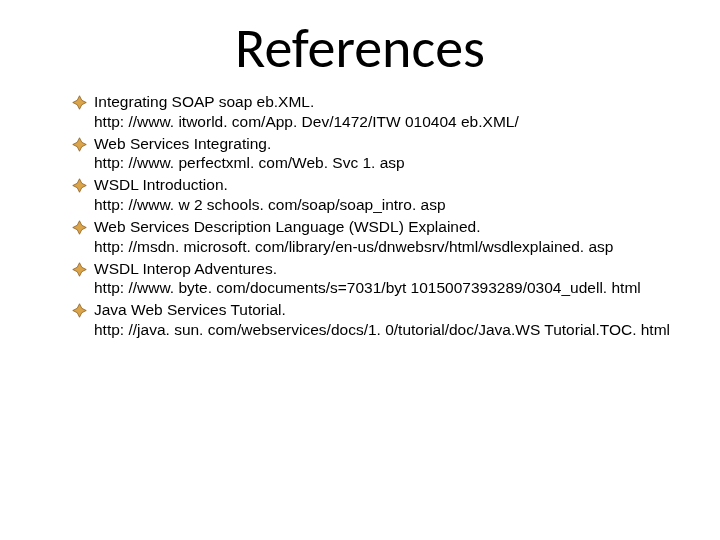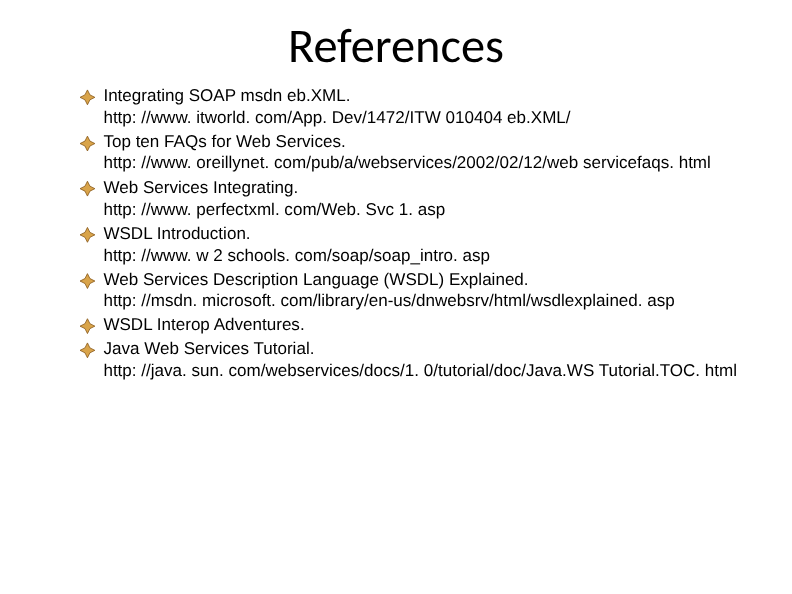--- a/index.html
+++ b/index.html
@@ -6,21 +6,21 @@
   body{
     width:720px;height:540px;
     background:#fff;
     font-family:Verdana,Geneva,sans-serif;
     color:#000;
     box-sizing:border-box;
     padding:14px 40px 0 40px;
   }
   .title{
     font-family:"Calibri","Segoe UI",sans-serif;
-    font-size:44px;
+    font-size:56px;
     text-align:center;
     margin:0 0 10px 0;
     color:#000;
     font-weight:400;
   }
   .list{
     padding-left:54px;
   }
   .item{
     position:relative;
@@ -42,44 +42,39 @@
 </head>
 <body>
 
 <h1 class="title">References</h1>
 
 <div class="list" id="list">
     <div class="item"><span class="bullet">
         <svg viewBox="0 0 20 20" width="15" height="15">
   <polygon points="10,1 13,7 19,10 13,13 10,19 7,13 1,10 7,7" fill="#d9a44a" stroke="#8a5a1a" stroke-width="1"></polygon>
 </svg>
-      </span><span class="item-title">Integrating SOAP msdn eb.XML.</span><span class="item-url">http: //www. itworld. com/App. Dev/1472/ITW 010404 eb.XML/</span></div>
-    <div class="item"><span class="bullet">
-        <svg viewBox="0 0 20 20" width="15" height="15">
-  <polygon points="10,1 13,7 19,10 13,13 10,19 7,13 1,10 7,7" fill="#d9a44a" stroke="#8a5a1a" stroke-width="1"></polygon>
-</svg>
-      </span><span class="item-title">Top ten FAQs for Web Services.</span><span class="item-url">http: //www. oreillynet. com/pub/a/webservices/2002/02/12/web servicefaqs. html</span></div>
+      </span><span class="item-title">Integrating SOAP soap eb.XML.</span><span class="item-url">http: //www. itworld. com/App. Dev/1472/ITW 010404 eb.XML/</span></div>
     <div class="item"><span class="bullet">
         <svg viewBox="0 0 20 20" width="15" height="15">
   <polygon points="10,1 13,7 19,10 13,13 10,19 7,13 1,10 7,7" fill="#d9a44a" stroke="#8a5a1a" stroke-width="1"></polygon>
 </svg>
       </span><span class="item-title">Web Services Integrating.</span><span class="item-url">http: //www. perfectxml. com/Web. Svc 1. asp</span></div>
     <div class="item"><span class="bullet">
         <svg viewBox="0 0 20 20" width="15" height="15">
   <polygon points="10,1 13,7 19,10 13,13 10,19 7,13 1,10 7,7" fill="#d9a44a" stroke="#8a5a1a" stroke-width="1"></polygon>
 </svg>
       </span><span class="item-title">WSDL Introduction.</span><span class="item-url">http: //www. w 2 schools. com/soap/soap_intro. asp</span></div>
     <div class="item"><span class="bullet">
         <svg viewBox="0 0 20 20" width="15" height="15">
   <polygon points="10,1 13,7 19,10 13,13 10,19 7,13 1,10 7,7" fill="#d9a44a" stroke="#8a5a1a" stroke-width="1"></polygon>
 </svg>
       </span><span class="item-title">Web Services Description Language (WSDL) Explained.</span><span class="item-url">http: //msdn. microsoft. com/library/en-us/dnwebsrv/html/wsdlexplained. asp</span></div>
     <div class="item"><span class="bullet">
         <svg viewBox="0 0 20 20" width="15" height="15">
   <polygon points="10,1 13,7 19,10 13,13 10,19 7,13 1,10 7,7" fill="#d9a44a" stroke="#8a5a1a" stroke-width="1"></polygon>
 </svg>
-      </span><span class="item-title">WSDL Interop Adventures.</span></div>
+      </span><span class="item-title">WSDL Interop Adventures.</span><span class="item-url">http: //www. byte. com/documents/s=7031/byt 1015007393289/0304_udell. html</span></div>
     <div class="item"><span class="bullet">
         <svg viewBox="0 0 20 20" width="15" height="15">
   <polygon points="10,1 13,7 19,10 13,13 10,19 7,13 1,10 7,7" fill="#d9a44a" stroke="#8a5a1a" stroke-width="1"></polygon>
 </svg>
       </span><span class="item-title">Java Web Services Tutorial.</span><span class="item-url">http: //java. sun. com/webservices/docs/1. 0/tutorial/doc/Java.WS Tutorial.TOC. html</span></div>
   </div>
 
 </body></html>

